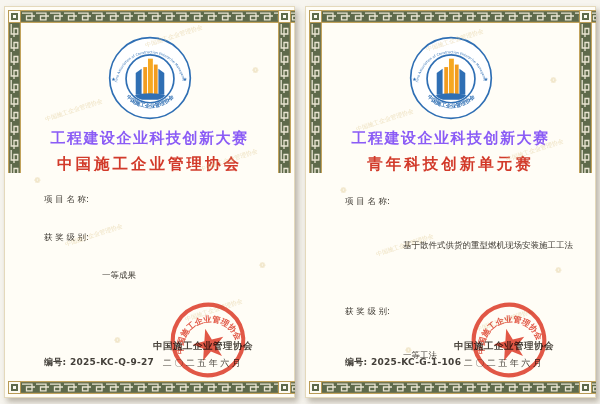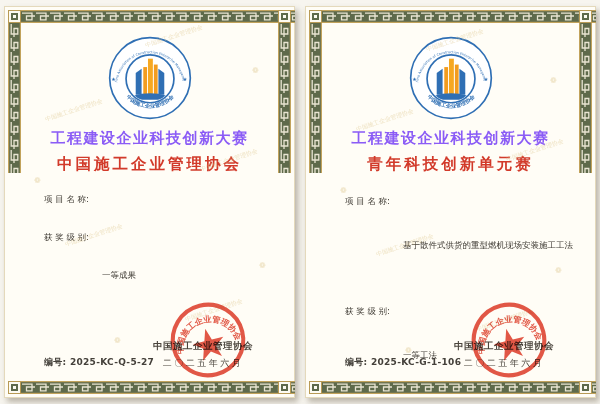--- a/index.html
+++ b/index.html
@@ -174,21 +174,21 @@
   <svg class="seal" viewBox="0 0 100 100">
     <g transform="rotate(-14 50 50)">
       <circle cx="50" cy="50" r="43" fill="none" stroke="#df4a38" stroke-width="5"></circle>
       <text font-size="10" font-weight="bold" fill="#df4a38">
         <textPath href="#sealArc" startOffset="50%" text-anchor="middle">中国施工企业管理协会</textPath>
       </text>
       <path d="M50 36 L54.7 50.5 L69 50.5 L57.6 59.4 L61.9 73 L50 64.6 L38.1 73 L42.4 59.4 L31 50.5 L45.3 50.5 Z" fill="#df4a38"></path>
     </g>
   </svg>
 
-  <div class="serial"><span>编号:</span> <span>2025-KC-Q-5-27</span></div>
+  <div class="serial"><span>编号:</span> <span>2025-KC-Q-9-27</span></div>
 </div>
 
 <div class="cert">
   <svg class="strip strip-top">
       <rect width="100%" height="100%" fill="url(#gkh)"></rect>
     </svg>
   <svg class="strip strip-bottom">
       <rect width="100%" height="100%" fill="url(#gkh)"></rect>
     </svg>
   <svg class="strip strip-left">

